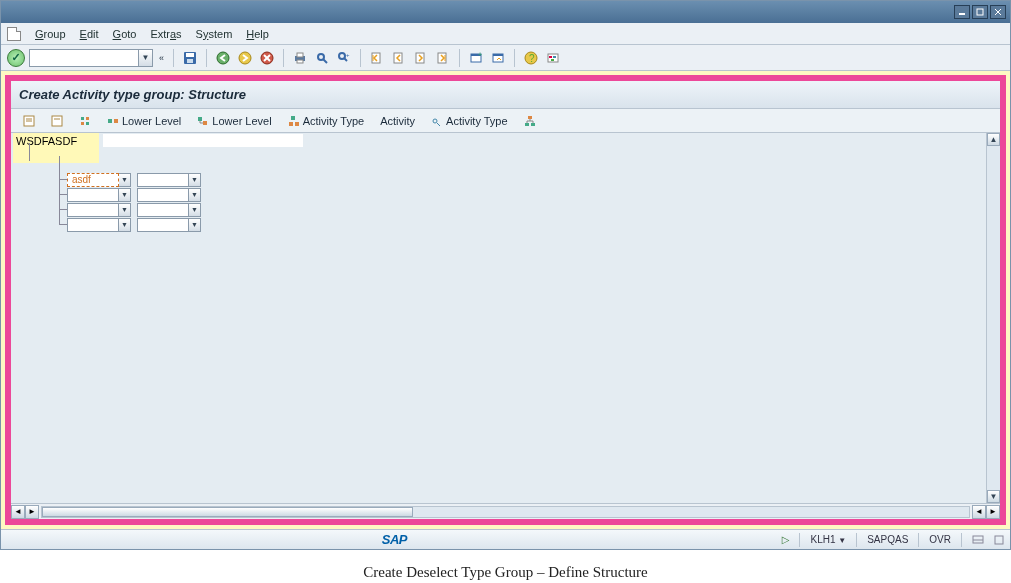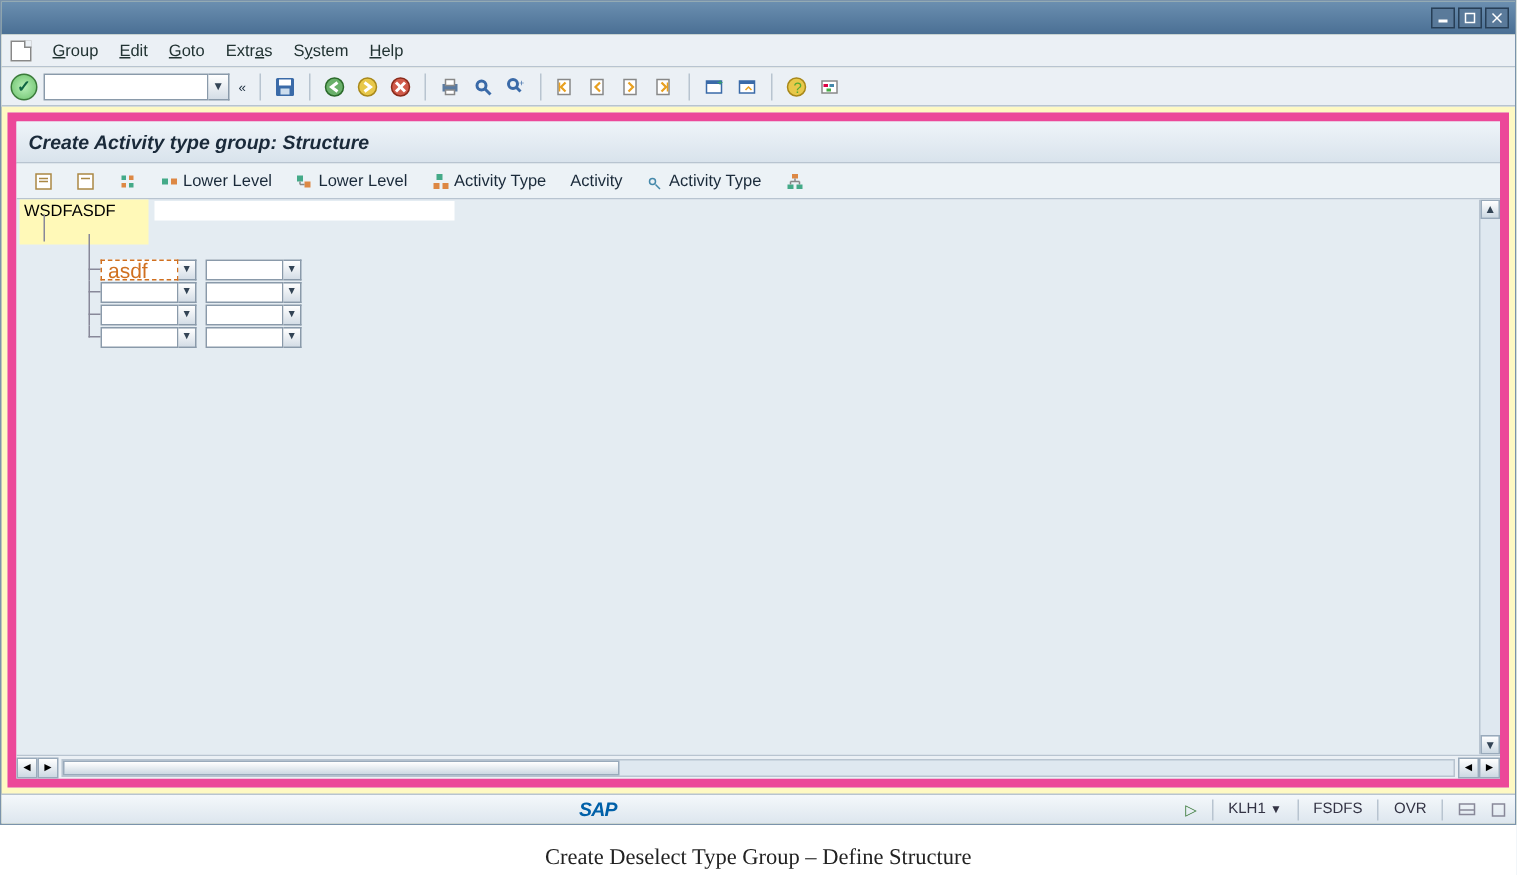--- a/index.html
+++ b/index.html
@@ -30,21 +30,21 @@
 .scroll-btn { height: 13px; background: linear-gradient(#fff,#cdd9e3); border: 1px solid #9ab; display:flex; align-items:center; justify-content:center; font-size:8px; color:#345; cursor:pointer; }
 .scroll-btn.top { position:absolute; top:0; left:0; right:0; }
 .scroll-btn.bot { position:absolute; bottom:0; left:0; right:0; }
 .tree { padding: 0 0 0 2px; }
 .node-row { display: flex; align-items: center; height: 15px; }
 .node-label { padding: 16px 3px; }
 .hl-yellow { background: #fff9b8; }
 .hl-orange { background: #fbe3c3; }
 .folder-icon { width: 13px; height: 10px; background: #e9c76a; border: 1px solid #9a7a2a; position: relative; margin-right: 1px; }
 .folder-icon::before { content:""; position:absolute; top:-3px; left:0; width:5px; height:3px; background:#e9c76a; border:1px solid #9a7a2a; border-bottom:none; }
-.tree-input { width: 52px; height: 14px; border: 1px solid #8a9aaa; background: #fff; font-size: 14px; padding: 0 4px; }
+.tree-input { width: 52px; height: 14px; border: 1px solid #8a9aaa; background: #fff; font-size: 10px; padding: 0 4px; }
 .tree-input.active { border: 1px dashed #d07020; color: #d07020; }
 .dd-small { width: 12px; height: 14px; border: 1px solid #8a9aaa; border-left: none; background: linear-gradient(#fff,#d4dde6); display:flex; align-items:center; justify-content:center; font-size:7px; color:#345; cursor:pointer; }
 .tree-lines { position: absolute; border-left: 1px solid #889; }
 .tree-hline { position: absolute; border-top: 1px solid #889; }
 .desc-field { width: 200px; height: 13px; background: #fff; margin-left: 4px; }
 .bottom-scroll { display: flex; align-items: center; height: 16px; background: #ebf0f5; border-top: 1px solid #b8c4d0; }
 .hscroll-track { flex: 1; height: 12px; background: #dfe8f0; border: 1px solid #b8c4d0; margin: 0 2px; position: relative; }
 .hscroll-thumb { position: absolute; left: 0; top: 0; bottom: 0; width: 40%; background: linear-gradient(#fff,#cdd9e3); border: 1px solid #9ab; cursor:pointer; }
 .hscroll-btn { width: 14px; height: 14px; background: linear-gradient(#fff,#cdd9e3); border: 1px solid #9ab; display:flex; align-items:center; justify-content:center; font-size:8px; cursor:pointer; }
 .tri-left::before{content:"◄"} .tri-right::before{content:"►"} .tri-up::before{content:"▲"} .tri-down::before{content:"▼"}
@@ -361,21 +361,21 @@
     </div>
   </div>
 
   <div class="statusbar">
     <span class="sap-logo">SAP</span>
     <div class="status-right">
       <span style="color:#3a7a3a">▷</span>
       <span class="status-sep"></span>
       <span><span>KLH1</span> <span style="font-size:8px">▼</span></span>
       <span class="status-sep"></span>
-      <span>FSDFS</span>
+      <span>SAPQAS</span>
       <span class="status-sep"></span>
       <span>OVR</span>
       <span class="status-sep"></span>
       <span>
           <svg width="12" height="10">
             <rect x="1" y="1" width="10" height="7" fill="none" stroke="#889"></rect>
             <line x1="1" y1="5" x2="11" y2="5" stroke="#889"></line>
           </svg>
         </span>
       <span>

